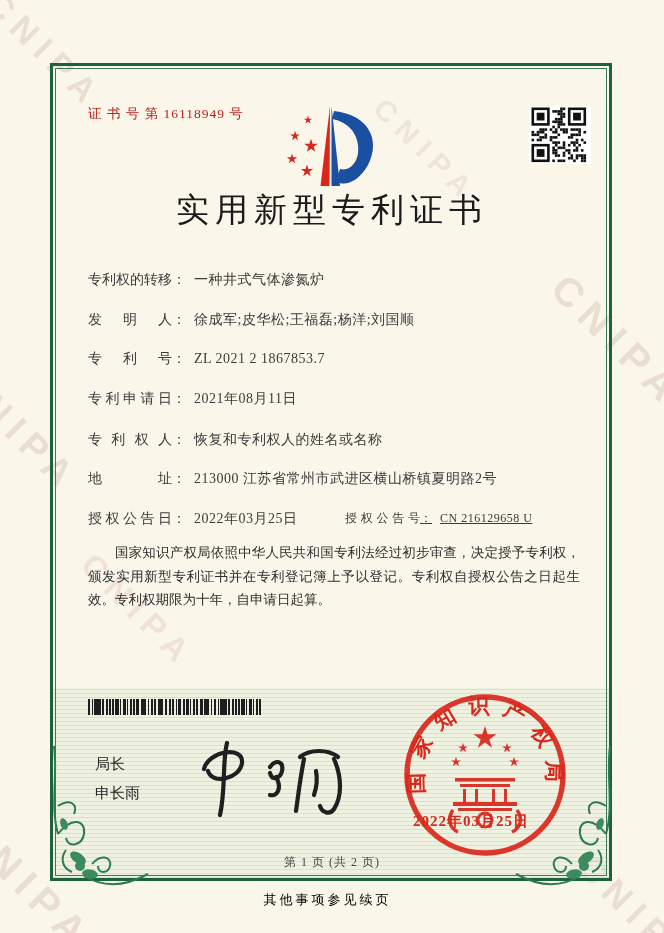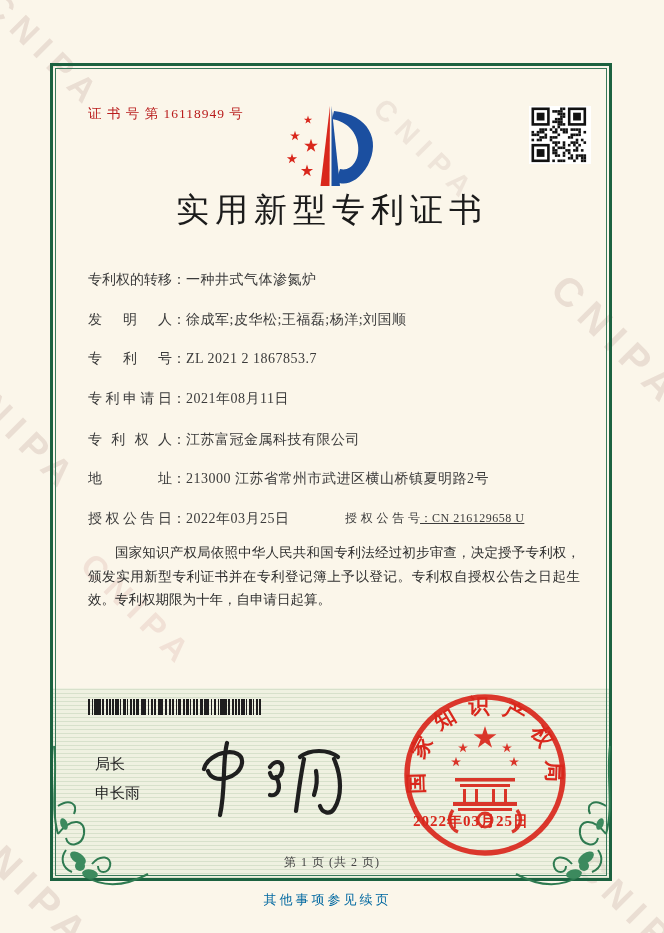--- a/index.html
+++ b/index.html
@@ -38,21 +38,21 @@
   }
   .title{
     position:absolute;left:0;top:188px;width:664px;text-align:center;
     font-size:33px;font-weight:normal;letter-spacing:6px;color:#1b1b1b;
   }
   .frow{position:absolute;left:88px;font-size:14px;color:#3b3b3b;white-space:nowrap;}
   .flabel{
     display:inline-block;width:84px;text-align:justify;text-align-last:justify;
     vertical-align:bottom;
   }
-  .fvalue{letter-spacing:0.5px;}
+  .fvalue{margin-left:8px;letter-spacing:0.5px;}
   .frow2{position:absolute;left:345px;font-size:12px;color:#3b3b3b;white-space:nowrap;text-decoration:underline;}
   .frow2 .flabel{width:75px;}
   .paras{
     position:absolute;left:88px;top:541px;width:492px;font-size:13.5px;
     line-height:23.5px;text-align:justify;color:#2e2e2e;
   }
   .paras p{margin:0;text-indent:2em;}
   .barcode{
     position:absolute;left:88px;top:699px;width:174px;height:16px;
     background-image:
@@ -60,21 +60,21 @@
       repeating-linear-gradient(90deg,#1e1e1e 0 1px,transparent 1px 6px),
       repeating-linear-gradient(90deg,#1e1e1e 0 2px,transparent 2px 9px);
   }
   .director{position:absolute;left:95px;top:750px;font-size:15px;line-height:29px;color:#222;}
   .page-ind{
     position:absolute;left:0;top:854px;width:664px;text-align:center;
     font-size:12px;color:#444;letter-spacing:1px;
   }
   .footer-note{
     position:absolute;left:0;top:891px;width:655px;text-align:center;
-    font-size:13px;color:#0369a1;letter-spacing:3px;
+    font-size:13px;color:#000000;letter-spacing:3px;
   }
   svg{display:block;}
 </style>
 </head>
 <body>
 
 <div class="wm" style="left:6px;top:-16px;font-size:34px;">CNIPA</div>
 <div class="wm" style="left:390px;top:92px;font-size:29px;color:rgba(205,182,172,0.28);">CNIPA</div>
 <div class="wm" style="left:574px;top:266px;font-size:40px;">CNIPA</div>
 <div class="wm" style="left:-24px;top:360px;font-size:37px;">CNIPA</div>
@@ -243,21 +243,21 @@
 <div class="frow" style="top:311px;">
   <span class="flabel">发明人</span><span>：</span><span class="fvalue">徐成军;皮华松;王福磊;杨洋;刘国顺</span>
 </div>
 <div class="frow" style="top:350px;">
   <span class="flabel">专利号</span><span>：</span><span class="fvalue">ZL 2021 2 1867853.7</span>
 </div>
 <div class="frow" style="top:390px;">
   <span class="flabel">专利申请日</span><span>：</span><span class="fvalue">2021年08月11日</span>
 </div>
 <div class="frow" style="top:431px;">
-  <span class="flabel">专利权人</span><span>：</span><span class="fvalue">江苏富冠金属科技有限公司</span>
+  <span class="flabel">专利权人</span><span>：</span><span class="fvalue">恢复和专利权人的姓名或名称</span>
 </div>
 <div class="frow" style="top:470px;">
   <span class="flabel">地址</span><span>：</span><span class="fvalue">213000 江苏省常州市武进区横山桥镇夏明路2号</span>
 </div>
 <div class="frow" style="top:510px;">
   <span class="flabel">授权公告日</span><span>：</span><span class="fvalue">2022年03月25日</span>
 </div>
 <div class="frow2" style="top:510px;">
   <span class="flabel">授权公告号</span><span>：</span><span class="fvalue">CN 216129658 U</span>
 </div>

